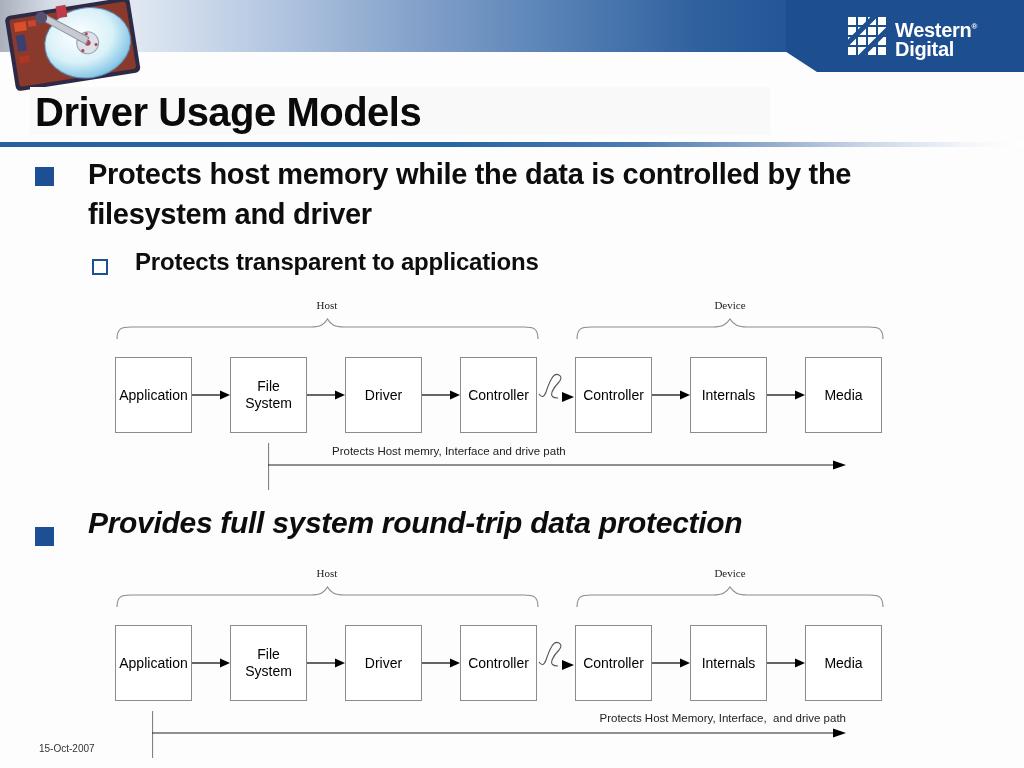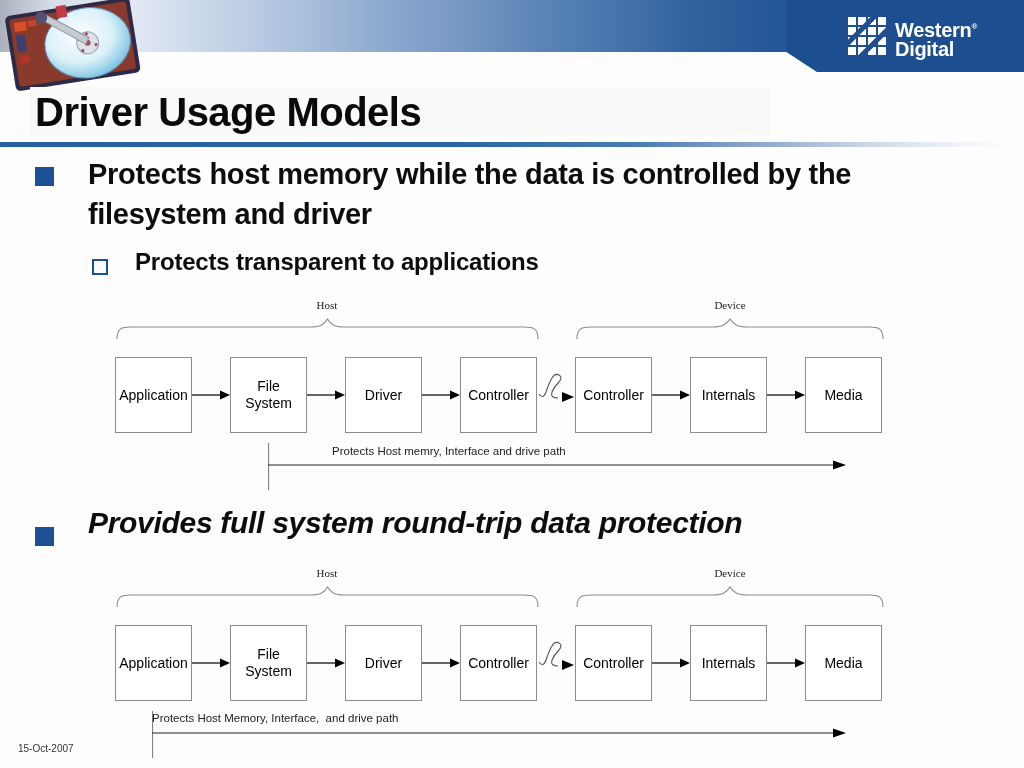--- a/index.html
+++ b/index.html
@@ -50,21 +50,21 @@
     position:absolute;top:59px;width:77px;height:76px;box-sizing:border-box;
     border:1px solid #8c8c8c;background:#ffffff;
     display:flex;align-items:center;justify-content:center;text-align:center;
     font-size:14px;line-height:17px;padding:0 2px;color:#000;
   }
   .flow-arrow{position:absolute;top:89px;}
   .squiggle{position:absolute;top:66px;}
   .span-arrow{position:absolute;top:145px;}
   .arrow-label{position:absolute;font-size:11.5px;color:#222;white-space:pre;}
   
-  .footer-date{position:absolute;left:18px;top:743px;font-size:10px;color:#333;}
+  .footer-date{position:absolute;left:39px;top:743px;font-size:10px;color:#333;}
 </style>
 </head>
 <body>
 
 <div class="header-band"></div>
 
 <div class="logo-tab">
   <svg class="wd-mark" width="40" height="40" viewBox="0 0 40 40">
     <g fill="#ffffff">
       <rect x="0" y="0" width="8" height="8"></rect>
@@ -229,16 +229,16 @@
   <svg class="flow-arrow" style="left:767px;" width="38" height="16">
       <line x1="0" y1="8" x2="29" y2="8" stroke="#000" stroke-width="1.2"></line>
       <polygon points="28,3.5 38,8 28,12.5"></polygon>
     </svg>
 
   <svg class="span-arrow" style="left:152px;" width="694" height="50">
     <line x1="0.6" y1="0" x2="0.6" y2="47" stroke="#777" stroke-width="1"></line>
     <line x1="0" y1="22" x2="682" y2="22" stroke="#222" stroke-width="1"></line>
     <polygon points="681,17.5 694,22 681,26.5" fill="#000"></polygon>
   </svg>
-  <div class="arrow-label" style="left:152px;top:146px;width:694px;text-align:left;">Protects Host Memory, Interface,  and drive path</div>
+  <div class="arrow-label" style="left:152px;top:146px;width:694px;text-align:right;">Protects Host Memory, Interface,  and drive path</div>
 </div>
 
 <div class="footer-date">15-Oct-2007</div>
 
 </body></html>

